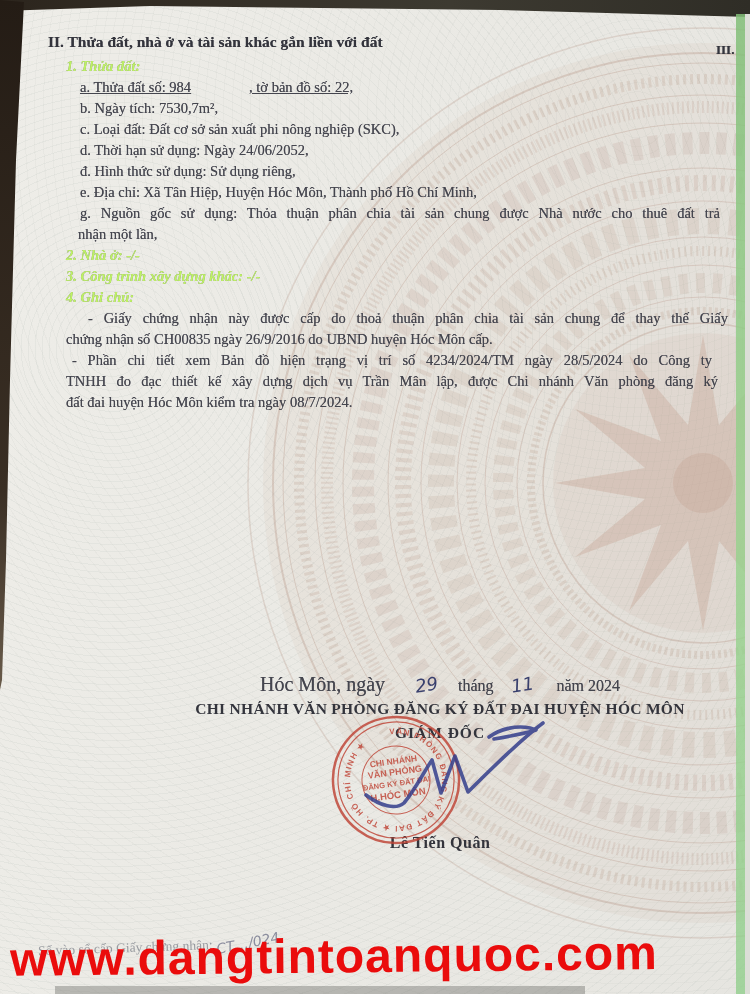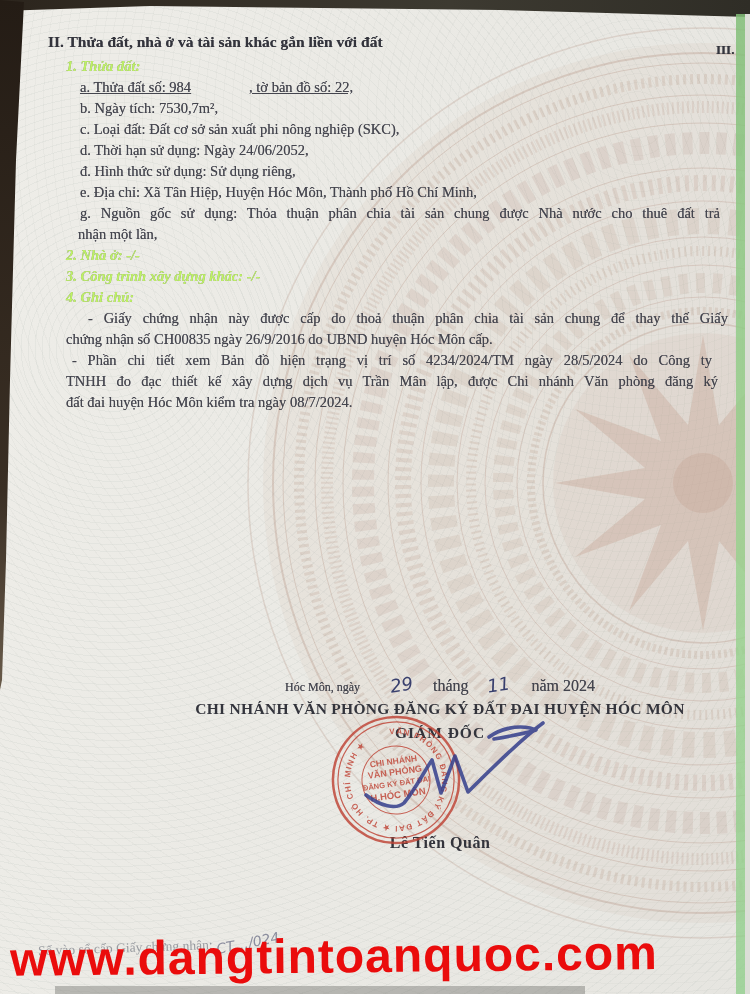--- a/index.html
+++ b/index.html
@@ -115,21 +115,21 @@
 <div class="t bi" style="left:66px;top:266px;">3. Công trình xây dựng khác: -/-</div>
 <div class="t bi" style="left:66px;top:287px;">4. Ghi chú:</div>
 
 <div class="t wrapblock just" style="left:80px;top:308px;width:640px;margin-left:8px;">- Giấy chứng nhận này được cấp do thoả thuận phân chia tài sản chung để thay thế Giấy</div>
 <div class="t" style="left:66px;top:329px;">chứng nhận số CH00835 ngày 26/9/2016 do UBND huyện Hóc Môn cấp.</div>
 <div class="t wrapblock just" style="left:72px;top:350px;width:640px;">- Phần chi tiết xem Bản đồ hiện trạng vị trí số 4234/2024/TM ngày 28/5/2024 do Công ty</div>
 <div class="t wrapblock just" style="left:66px;top:371px;width:652px;">TNHH đo đạc thiết kế xây dựng dịch vụ Trần Mân lập, được Chi nhánh Văn phòng đăng ký</div>
 <div class="t" style="left:66px;top:392px;">đất đai huyện Hóc Môn kiểm tra ngày 08/7/2024.</div>
 
 <div class="sigzone" style="top:674px;">
-  <span class="t" style="position:static;font-size:12px;">Hóc Môn, ngày</span>
+  <span class="t" style="position:static;font-size:20px;">Hóc Môn, ngày</span>
   <span style="display:inline-block;width:22px;"></span>
   <span class="hand">29</span>
   <span style="display:inline-block;width:12px;"></span>
   <span class="t" style="position:static;font-size:16px;">tháng</span>
   <span style="display:inline-block;width:10px;"></span>
   <span class="hand">11</span>
   <span style="display:inline-block;width:14px;"></span>
   <span class="t" style="position:static;font-size:16px;">năm 2024</span>
 </div>
 <div class="sigzone bold" style="top:700px;font-size:15.5px;letter-spacing:.3px;">CHI NHÁNH VĂN PHÒNG ĐĂNG KÝ ĐẤT ĐAI HUYỆN HÓC MÔN</div>

